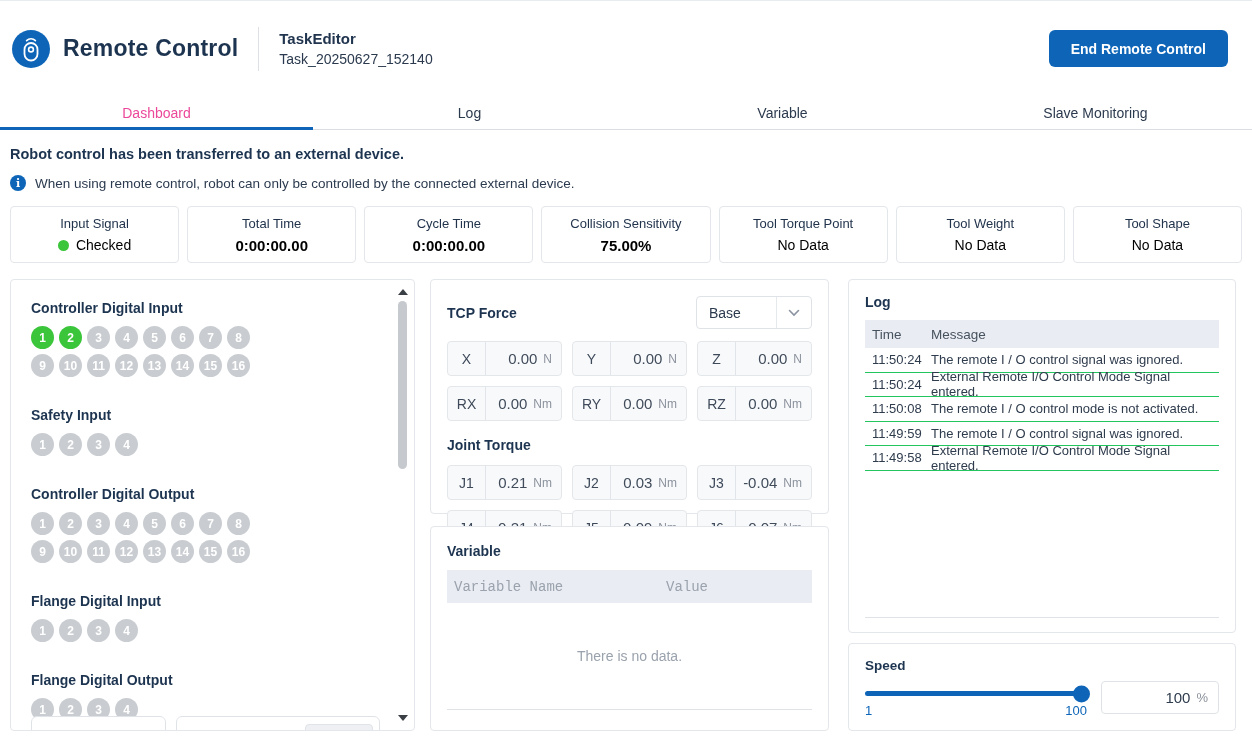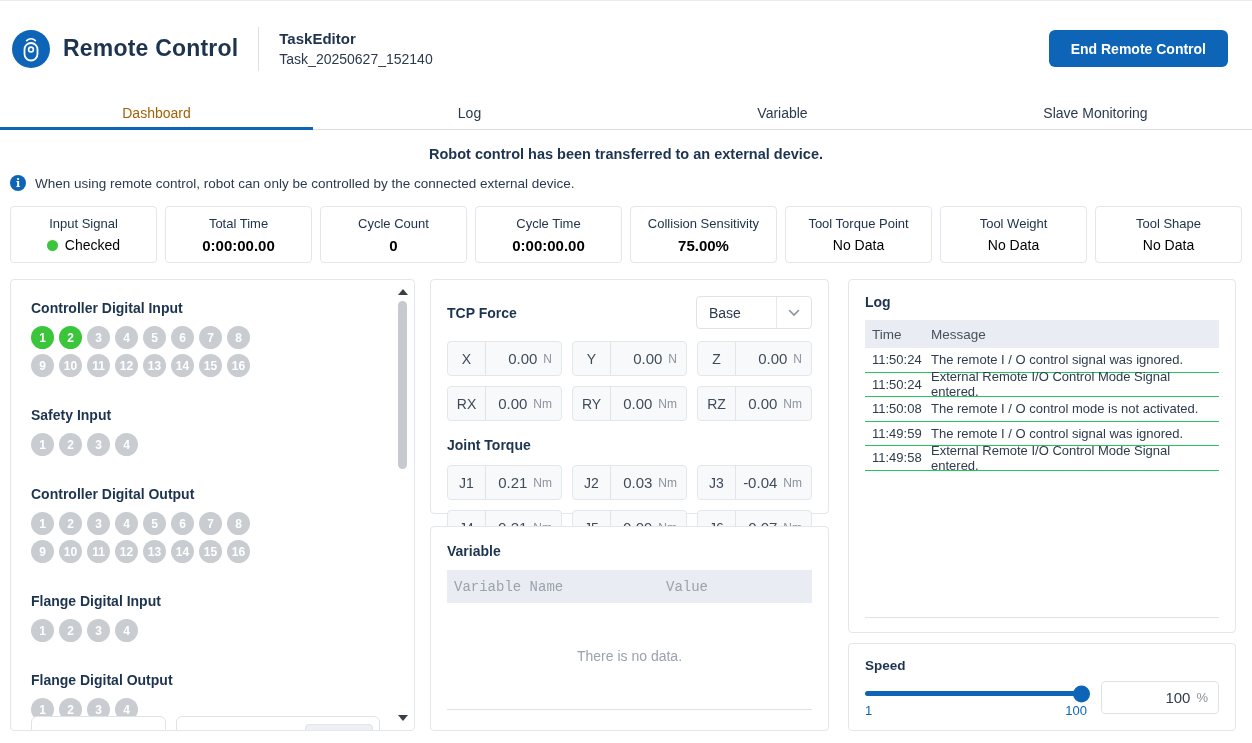--- a/index.html
+++ b/index.html
@@ -16,24 +16,24 @@
   .hdr-divider { width:1px; height:44px; background:#dde1e6; margin:0 20px; }
   .task-type { font-size:15px; font-weight:bold; color:#21354f; }
   .task-name { font-size:14px; color:#2b3a4e; margin-top:4px; }
   .end-btn { margin-left:auto; height:37px; padding:0 22px; background:#0e65b8; color:#fff;
     border:none; border-radius:6px; font-size:14px; font-weight:bold; cursor:pointer;
     font-family:"Liberation Sans",sans-serif; }
   
   .tabs { display:flex; height:34px; border-bottom:1px solid #dadee3; }
   .tab { flex:1; display:flex; align-items:center; justify-content:center; font-size:14px;
     color:#2c3a4e; cursor:pointer; position:relative; }
-  .tab.active { color:#a16207; }
+  .tab.active { color:#ec4899; }
   .tab.active::after { content:""; position:absolute; left:0; right:0; bottom:-1px; height:3px; background:#0e65b8; }
   
-  .notice { margin:16px 10px 0;text-align:center; }
+  .notice { margin:16px 10px 0; }
   .notice-title { font-size:14.5px; font-weight:bold; color:#1d3450; }
   .notice-info { display:flex; align-items:center; gap:9px; margin-top:13px; font-size:13.5px; color:#2b3a4e; }
   .info-icon { width:16px; height:16px; flex:none; border-radius:50%; background:#0e65b8; color:#fff;
     font-size:11px; font-weight:bold; display:flex; align-items:center; justify-content:center;
     font-family:"DejaVu Serif", serif; }
   
   .stats { display:flex; gap:8px; margin:15px 10px 0; }
   .stat-card { flex:1; height:57px; border:1px solid #e3e6ea; border-radius:4px;
     display:flex; flex-direction:column; align-items:center; justify-content:center; gap:6px; background:#fff; }
   .stat-label { font-size:13px; color:#22344c; }
@@ -146,24 +146,20 @@
 </div>
 
 <div class="stats">
     <div class="stat-card">
       <div class="stat-label">Input Signal</div>
       <div class="stat-value"><div class="dot"></div>Checked</div>
     </div>
     <div class="stat-card">
       <div class="stat-label">Total Time</div>
       <div class="stat-value bold">0:00:00.00</div>
-    </div>
-    <div class="stat-card">
-      <div class="stat-label">Cycle Count</div>
-      <div class="stat-value bold">0</div>
     </div>
     <div class="stat-card">
       <div class="stat-label">Cycle Time</div>
       <div class="stat-value bold">0:00:00.00</div>
     </div>
     <div class="stat-card">
       <div class="stat-label">Collision Sensitivity</div>
       <div class="stat-value bold">75.00%</div>
     </div>
     <div class="stat-card">

